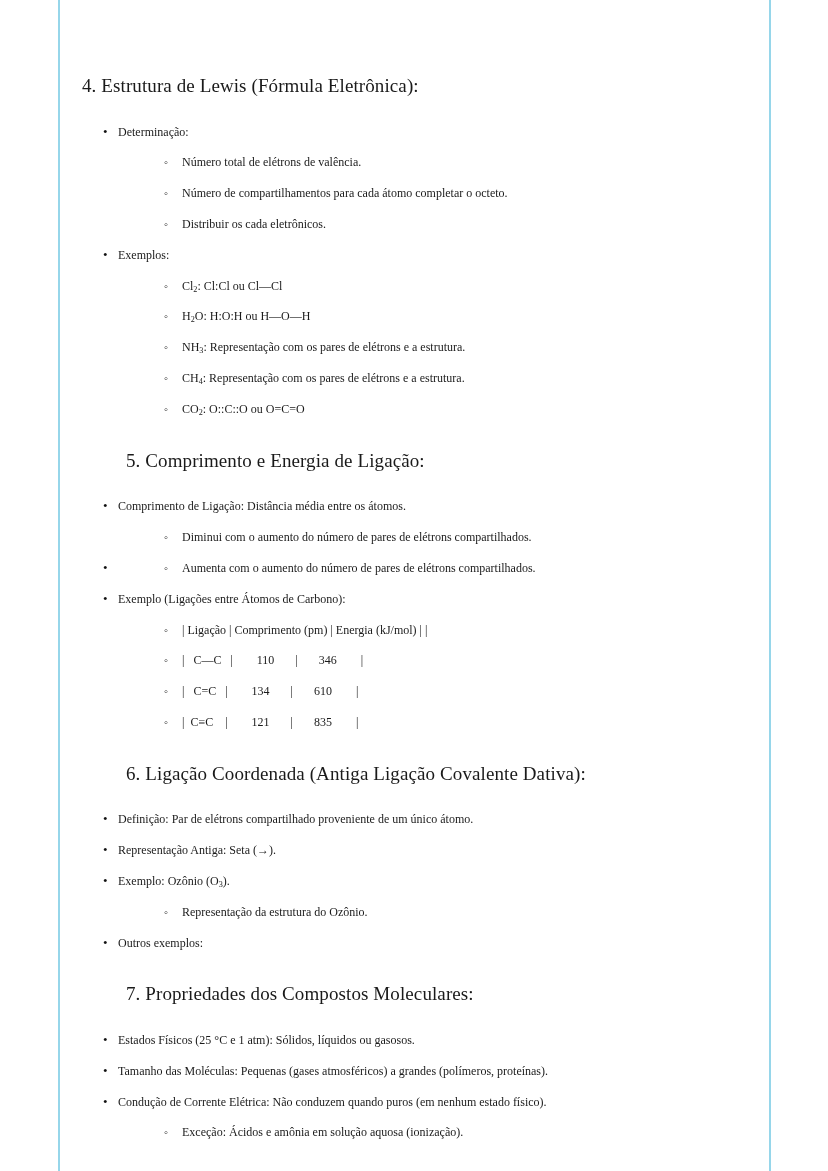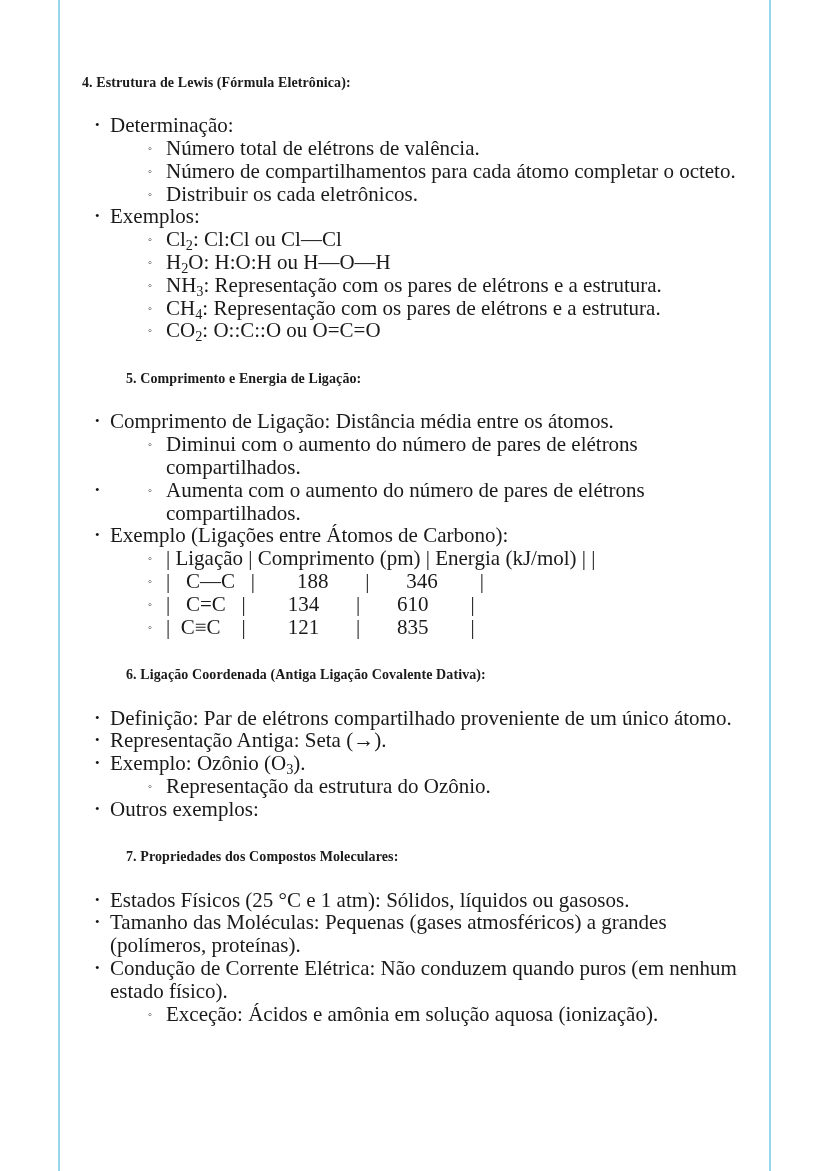--- a/index.html
+++ b/index.html
@@ -36,45 +36,45 @@
     left: 58px;
     width: 711px;
     height: 1171px;
     box-sizing: border-box;
     padding: 74px 30px 0 24px;
   }
 
   .section { margin: 0; }
 
   .section-heading {
-    font-weight: bold;
-    font-size: 14px;
+    font-weight: normal;
+    font-size: 19px;
     line-height: 1.3;
     letter-spacing: 0.1px;
     margin: 0 0 22px 0;
     padding: 0;
   }
   .section + .section .section-heading { margin-top: 0; margin-left: 44px; }
 
   ul.lvl1 {
     list-style: none;
     margin: 0 0 28px 0;
     padding: 0;
   }
   ul.lvl2 {
     list-style: none;
     margin: 0;
     padding: 0;
   }
 
   li.item {
     position: relative;
-    font-size: 21px;
+    font-size: 12px;
     line-height: 22.8px;
-    margin: 0;
+    margin: 8px;
     padding: 0 0 0 28px;
   }
   li.item.sub {
     padding-left: 56px;
   }
 
   
   li.item > .bullet {
     position: absolute;
     left: 13px;
@@ -178,21 +178,21 @@
         <li class="item">
           <span class="bullet disc"></span>
           <span class="text">Exemplo (Ligações entre Átomos de Carbono):</span>
           <ul class="lvl2">
             <li class="item sub">
               <span class="bullet circle"></span>
               <span class="text trow">| Ligação | Comprimento (pm) | Energia (kJ/mol) | |</span>
             </li>
             <li class="item sub">
               <span class="bullet circle"></span>
-              <span class="text trow">|   C—C   |        188       |       346        |</span>
+              <span class="text trow">|   C—C   |        110       |       346        |</span>
             </li>
             <li class="item sub">
               <span class="bullet circle"></span>
               <span class="text trow">|   C=C   |        134       |       610        |</span>
             </li>
             <li class="item sub">
               <span class="bullet circle"></span>
               <span class="text trow">|  C≡C    |        121       |       835        |</span>
             </li>
           </ul>

